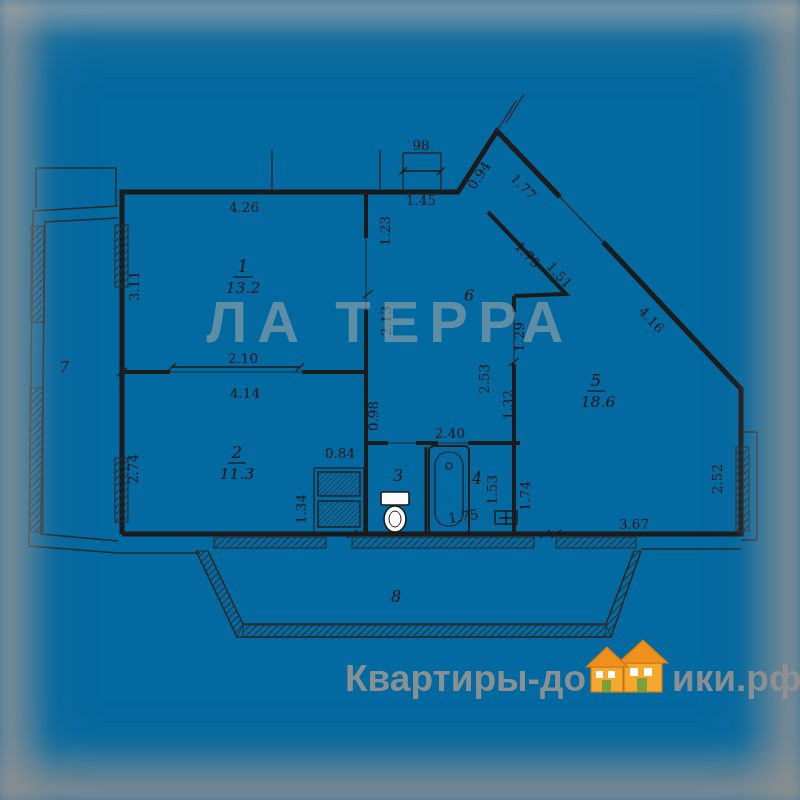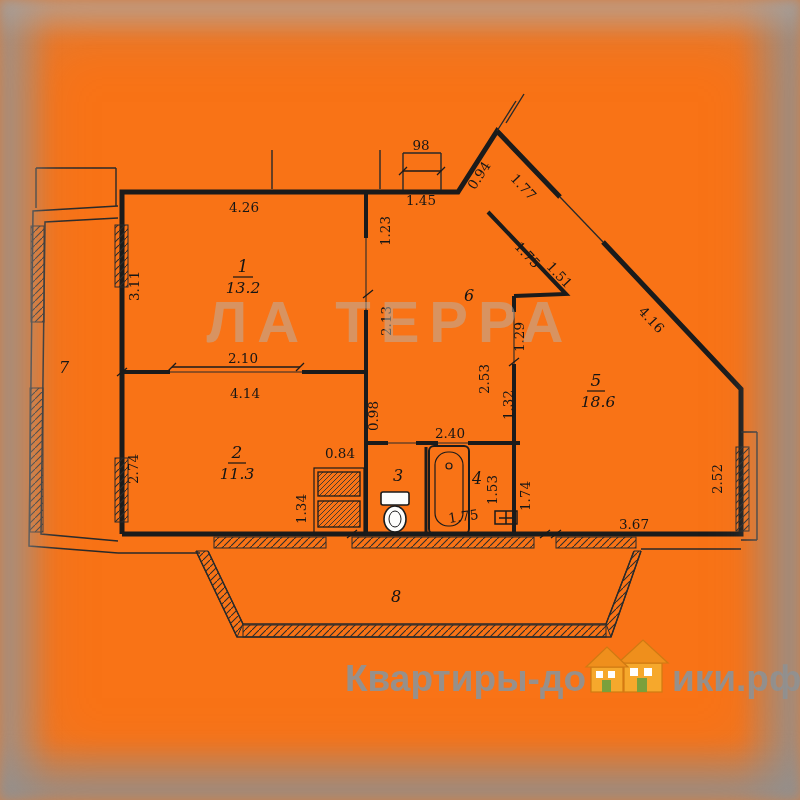--- a/index.html
+++ b/index.html
@@ -1,18 +1,18 @@
 <!DOCTYPE html>
 <html><head>
 <meta charset="utf-8">
 <style>
   html,body{margin:0;padding:0;background:#d6d6d6;}
   .photo{
     position:relative;width:800px;height:800px;margin:0 auto;
-    background:#f97316;overflow:hidden;
+    background:#0369a1;overflow:hidden;
     font-family:"DejaVu Serif", serif;
   }
   .edge{position:absolute;pointer-events:none;z-index:5;}
   .edge-l{left:0;top:0;bottom:0;width:52px;background:linear-gradient(to right, rgba(148,148,148,.85), rgba(148,148,148,0));filter:blur(7px);}
   .edge-r{right:0;top:0;bottom:0;width:60px;background:linear-gradient(to left, rgba(142,142,142,.9), rgba(142,142,142,0));filter:blur(7px);}
   .edge-b{left:0;right:0;bottom:0;height:60px;background:linear-gradient(to top, rgba(140,140,140,.9), rgba(140,140,140,0));filter:blur(7px);}
   .edge-t{left:0;right:0;top:0;height:40px;background:linear-gradient(to bottom, rgba(185,185,185,.65), rgba(185,185,185,0));filter:blur(6px);}
   .vignette{position:absolute;inset:0;box-shadow:inset 0 0 70px 18px rgba(150,150,150,.5);z-index:6;pointer-events:none;}
   svg text{user-select:none;}
 </style>

